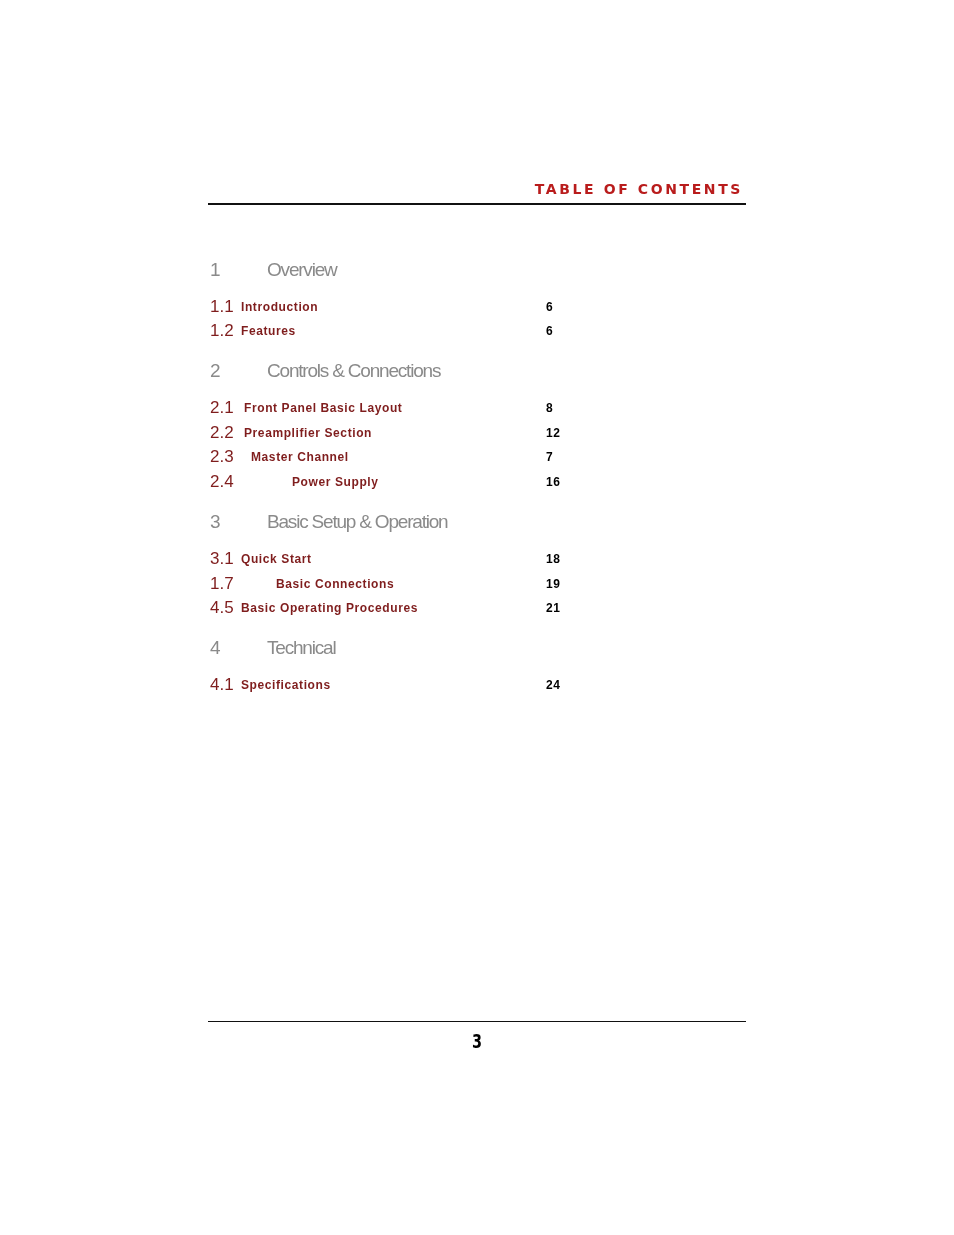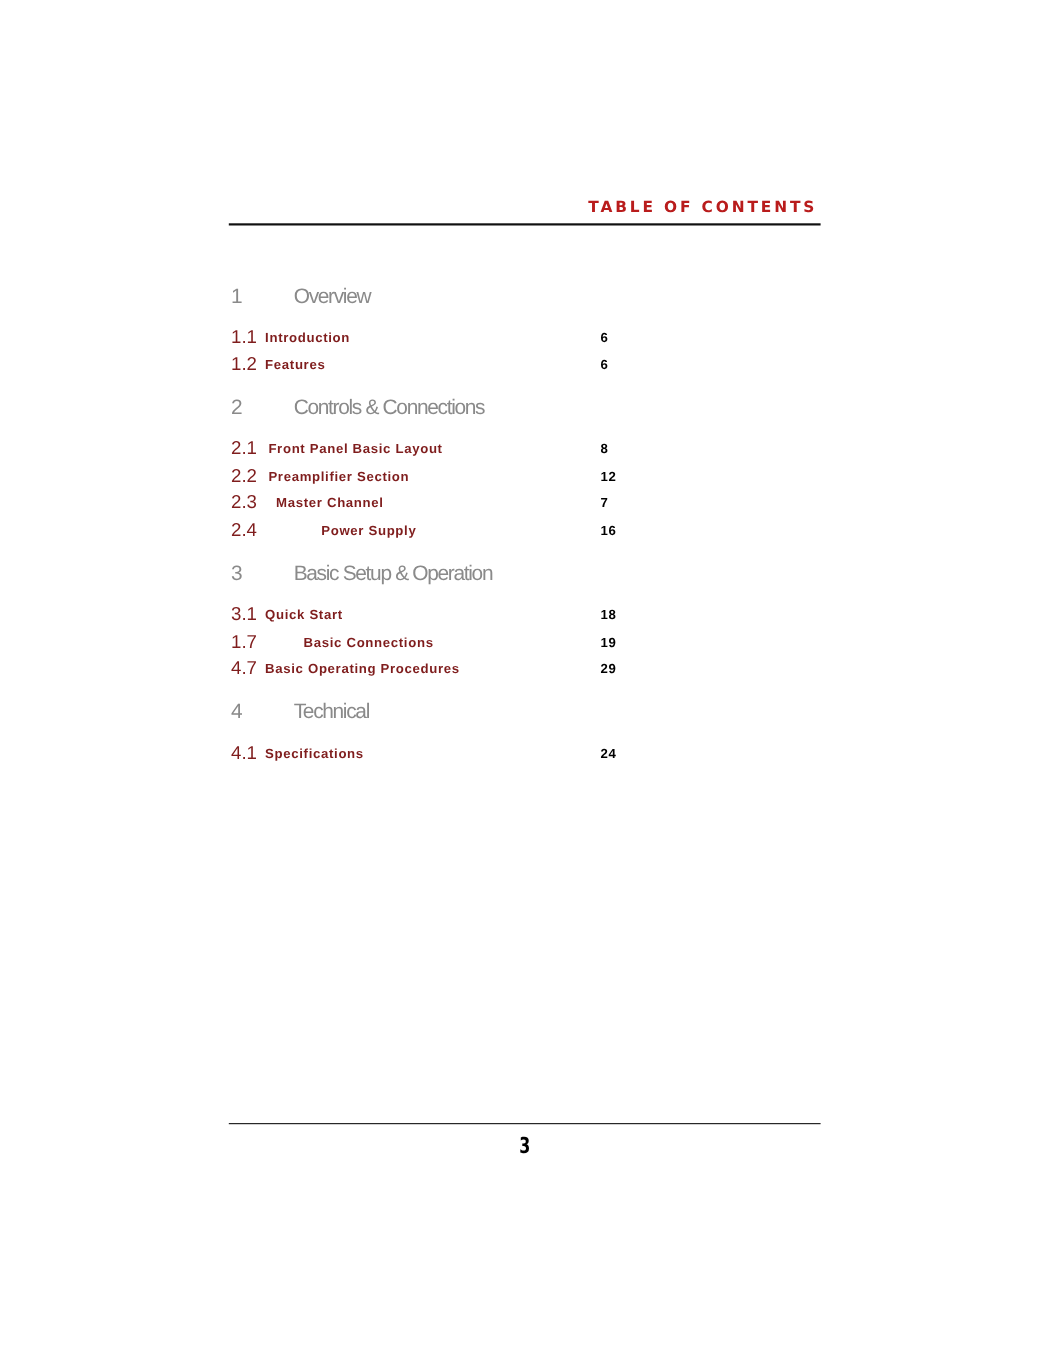--- a/index.html
+++ b/index.html
@@ -70,23 +70,23 @@
   <span class="num">3.1</span>
   <span class="title" style="left:31px;">Quick Start</span>
   <span class="page">18</span>
 </div>
 <div class="sec" style="top:574px;">
   <span class="num">1.7</span>
   <span class="title" style="left:31px;padding-left:35px;">Basic Connections</span>
   <span class="page">19</span>
 </div>
 <div class="sec" style="top:598px;">
-  <span class="num">4.7</span>
+  <span class="num">4.5</span>
   <span class="title" style="left:31px;">Basic Operating Procedures</span>
-  <span class="page">29</span>
+  <span class="page">21</span>
 </div>
 
 <div class="chap" style="top:637px;">
   <span class="num">4</span>
   <span class="title">Technical</span>
 </div>
 <div class="sec" style="top:675px;">
   <span class="num">4.1</span>
   <span class="title" style="left:31px;">Specifications</span>
   <span class="page">24</span>

